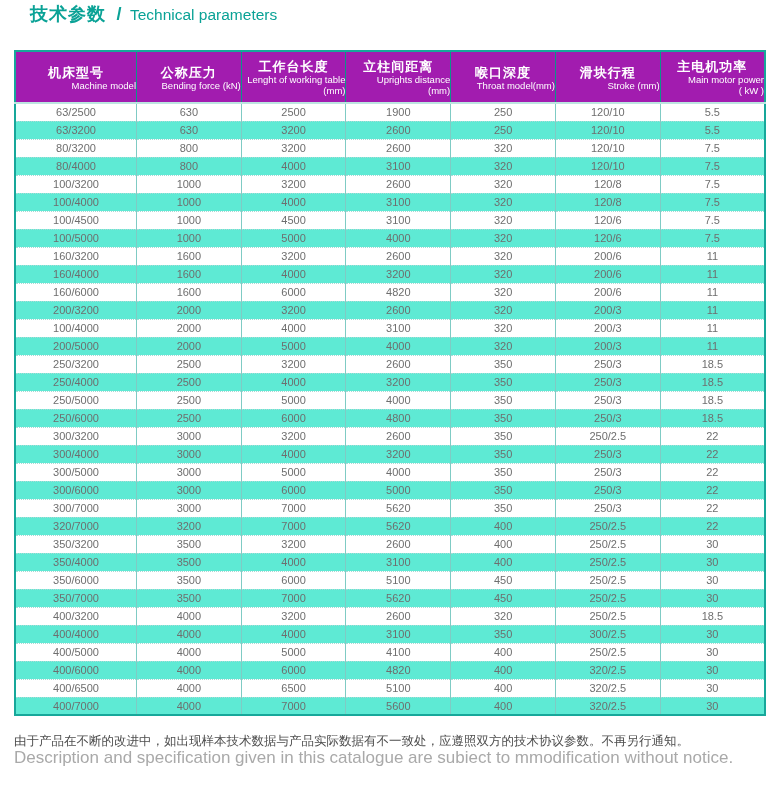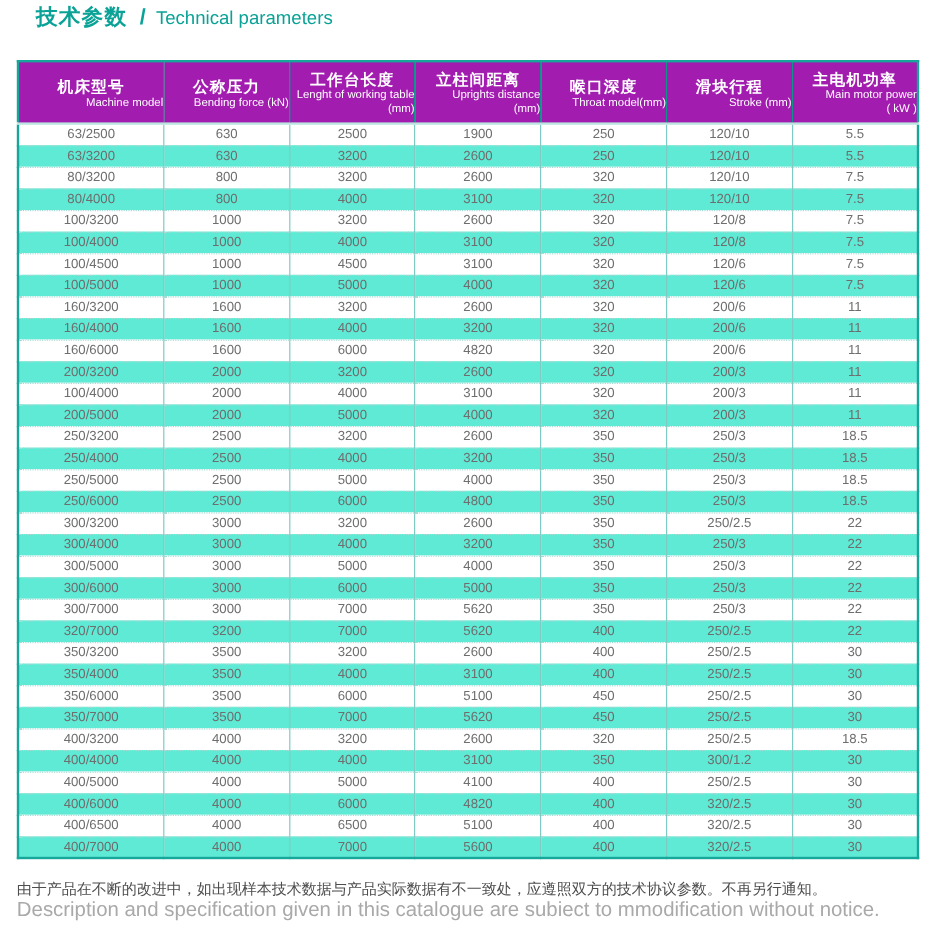--- a/index.html
+++ b/index.html
@@ -379,21 +379,21 @@
             <td>320</td>
             <td>250/2.5</td>
             <td>18.5</td>
           </tr>
           <tr class="alt">
             <td>400/4000</td>
             <td>4000</td>
             <td>4000</td>
             <td>3100</td>
             <td>350</td>
-            <td>300/1.2</td>
+            <td>300/2.5</td>
             <td>30</td>
           </tr>
           <tr>
             <td>400/5000</td>
             <td>4000</td>
             <td>5000</td>
             <td>4100</td>
             <td>400</td>
             <td>250/2.5</td>
             <td>30</td>

